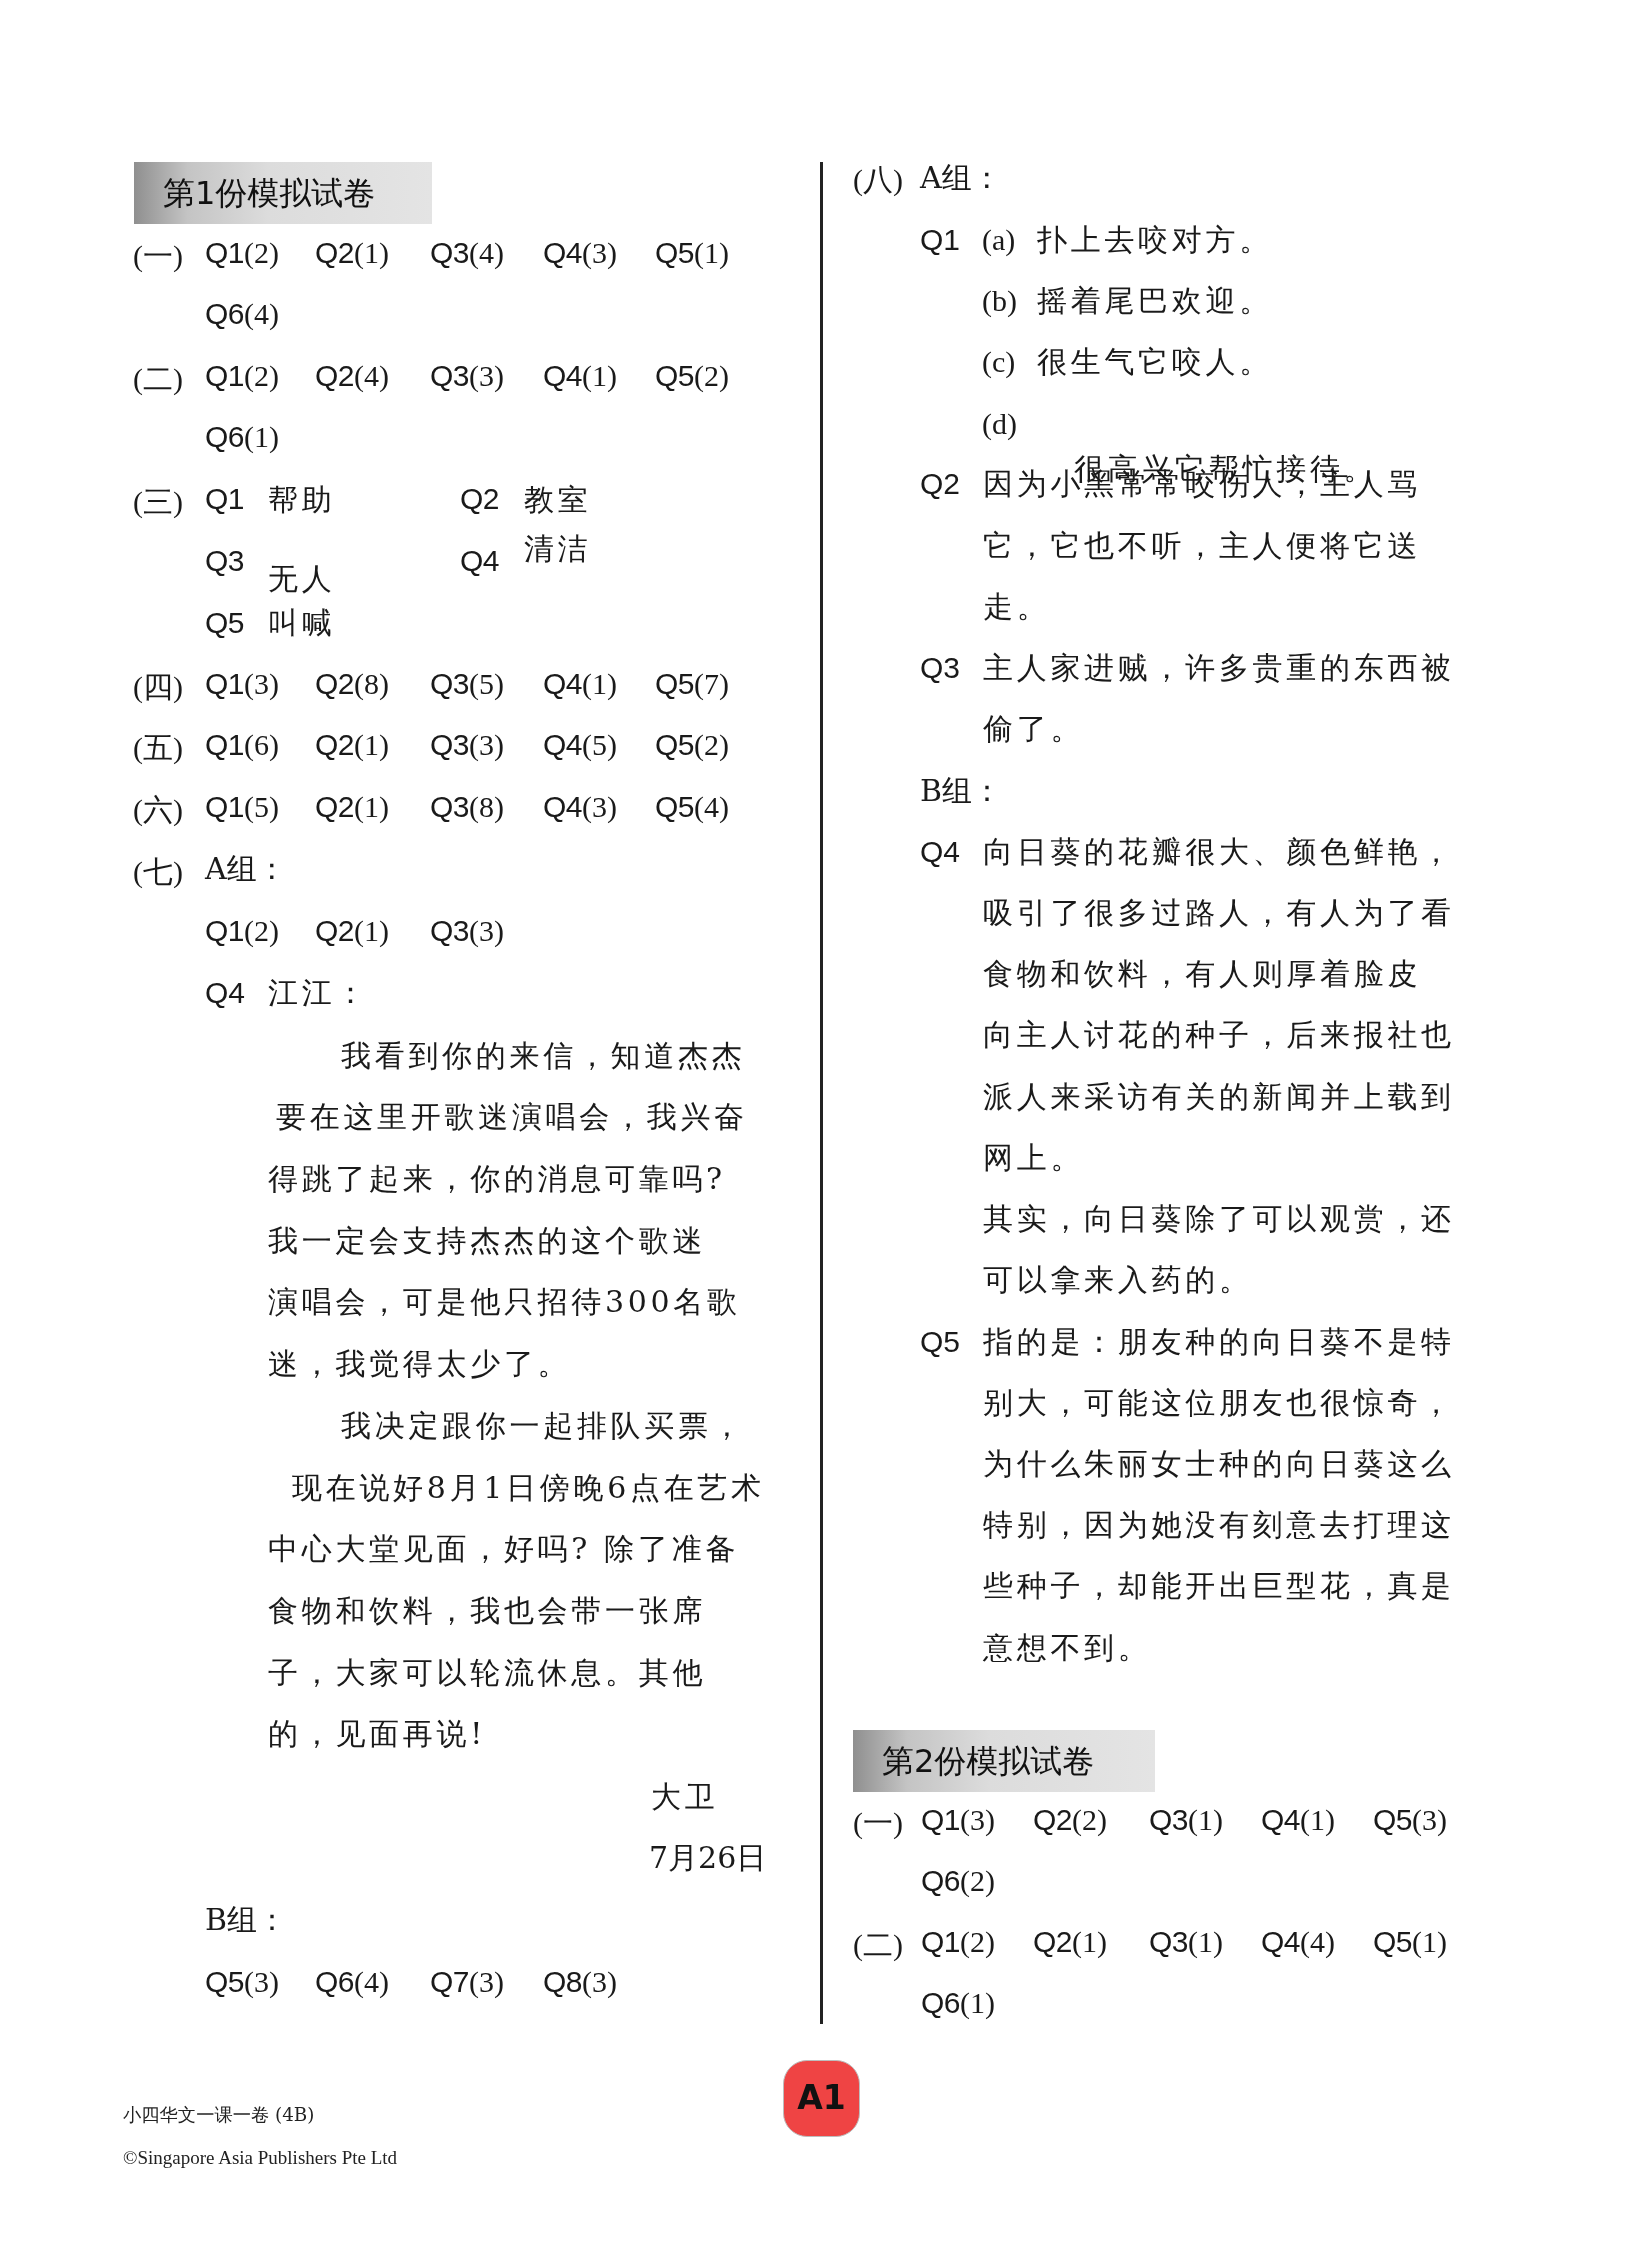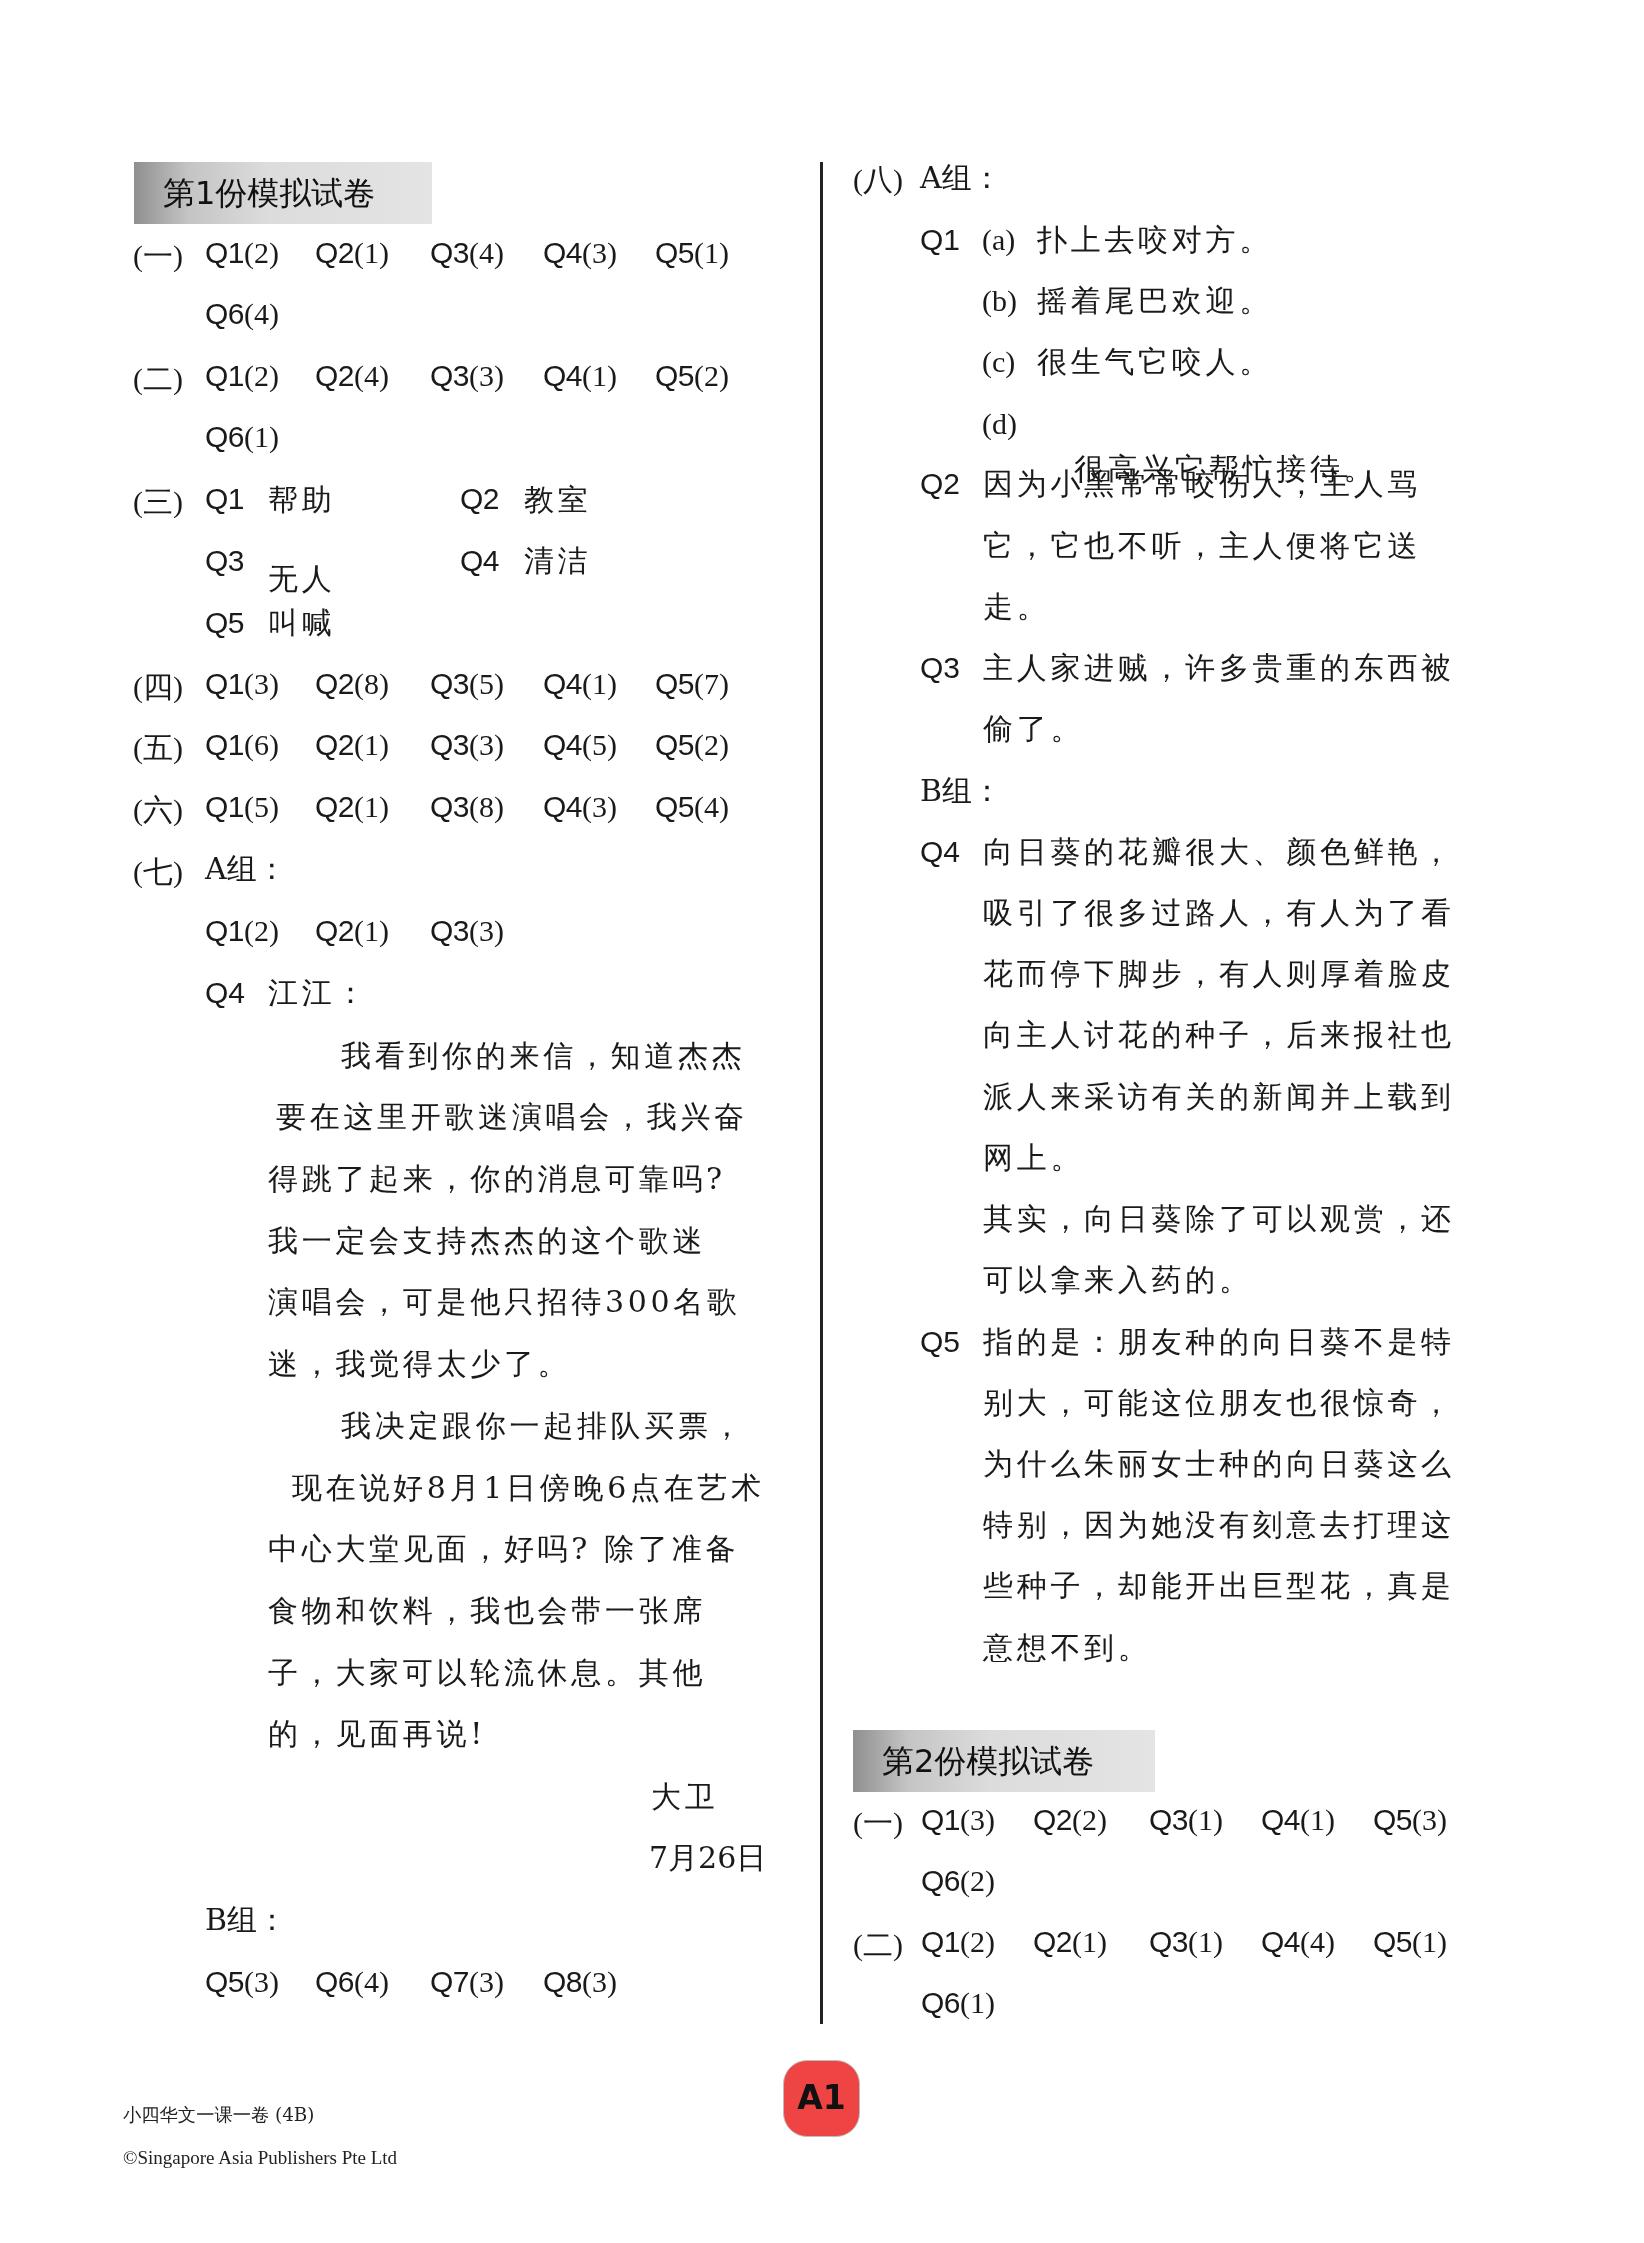--- a/index.html
+++ b/index.html
@@ -60,21 +60,21 @@
 <div class="q" style="left:205px; top:420px;"><span>Q6</span><span class="ans">(1)</span></div>
 
 <div class="sec-label" style="left:133px; top:482px;">(三)</div>
 <div class="q" style="left:205px; top:482px;"><span>Q1</span></div>
 <div class="txt" style="left:268px; top:477px;">帮助</div>
 <div class="q" style="left:460px; top:482px;"><span>Q2</span></div>
 <div class="txt" style="left:524px; top:477px;">教室</div>
 <div class="q" style="left:205px; top:544px;"><span>Q3</span></div>
 <div class="txt" style="left:268px; top:556px;">无人</div>
 <div class="q" style="left:460px; top:544px;"><span>Q4</span></div>
-<div class="txt" style="left:524px; top:538px;text-align:right;">清洁</div>
+<div class="txt" style="left:524px; top:526px;text-align:right;">清洁</div>
 <div class="q" style="left:205px; top:606px;"><span>Q5</span></div>
 <div class="txt" style="left:268px; top:600px;">叫喊</div>
 
 <div class="sec-label" style="left:133px; top:667px;">(四)</div>
 <div class="q" style="left:205px; top:667px;"><span>Q1</span><span class="ans">(3)</span></div>
 <div class="q" style="left:315px; top:667px;"><span>Q2</span><span class="ans">(8)</span></div>
 <div class="q" style="left:430px; top:667px;"><span>Q3</span><span class="ans">(5)</span></div>
 <div class="q" style="left:543px; top:667px;"><span>Q4</span><span class="ans">(1)</span></div>
 <div class="q" style="left:655px; top:667px;"><span>Q5</span><span class="ans">(7)</span></div>
 
@@ -146,21 +146,21 @@
 
 <div class="qlabel" style="left:920px; top:645px;">Q3</div>
 <div class="txt" style="left:983px; top:645px;">主人家进贼，许多贵重的东西被</div>
 <div class="txt" style="left:983px; top:706px;">偷了。</div>
 
 <div class="txt" style="left:920px; top:768px; letter-spacing:0;">B组：</div>
 
 <div class="qlabel" style="left:920px; top:829px;">Q4</div>
 <div class="txt" style="left:983px; top:829px;">向日葵的花瓣很大、颜色鲜艳，</div>
 <div class="txt" style="left:983px; top:890px;">吸引了很多过路人，有人为了看</div>
-<div class="txt" style="left:983px; top:951px;">花而停下脚步，有人则厚着脸皮</div>
+<div class="txt" style="left:983px; top:951px;">食物和饮料，有人则厚着脸皮</div>
 <div class="txt" style="left:983px; top:1012px;">向主人讨花的种子，后来报社也</div>
 <div class="txt" style="left:983px; top:1074px;">派人来采访有关的新闻并上载到</div>
 <div class="txt" style="left:983px; top:1135px;">网上。</div>
 <div class="txt" style="left:983px; top:1196px;">其实，向日葵除了可以观赏，还</div>
 <div class="txt" style="left:983px; top:1257px;">可以拿来入药的。</div>
 
 <div class="qlabel" style="left:920px; top:1319px;">Q5</div>
 <div class="txt" style="left:983px; top:1319px;">指的是：朋友种的向日葵不是特</div>
 <div class="txt" style="left:983px; top:1380px;">别大，可能这位朋友也很惊奇，</div>
 <div class="txt" style="left:983px; top:1441px;">为什么朱丽女士种的向日葵这么</div>

